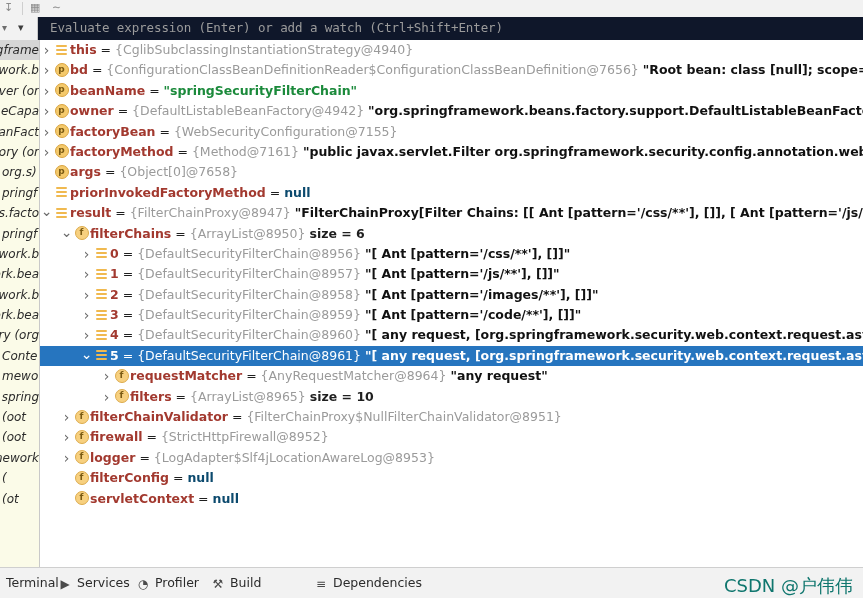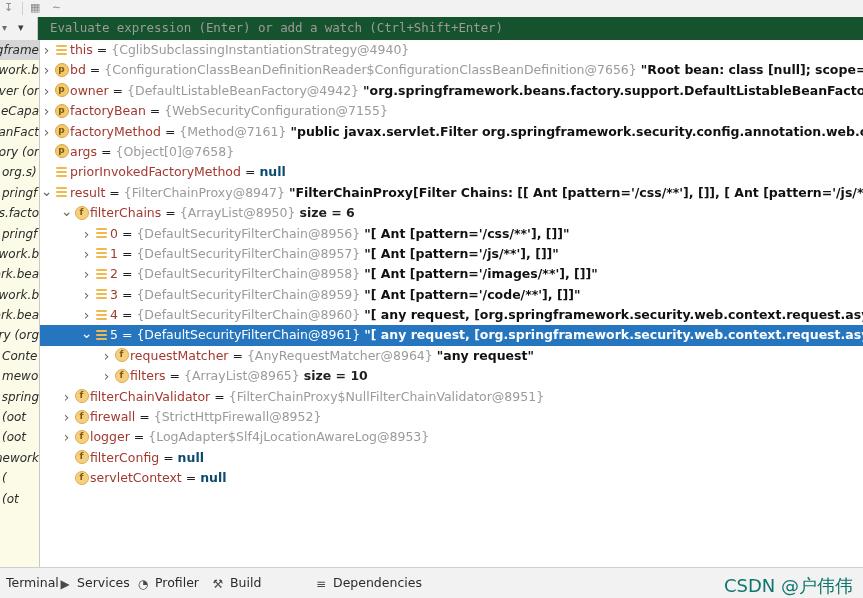--- a/index.html
+++ b/index.html
@@ -15,21 +15,21 @@
   
   .topstrip{position:absolute;left:0;top:0;width:863px;height:17px;background:#f2f2f2;border-bottom:1px solid #d6d6d6;}
   .ts-icon{position:absolute;top:1px;color:#8a8a8a;font-size:11px;line-height:14px;}
   .ts-sep{position:absolute;top:2px;width:1px;height:13px;background:#cfcfcf;}
 
   
   .evalbar{position:absolute;left:0;top:17px;width:863px;height:23px;background:#f2f2f2;}
   .eval-left{position:absolute;left:0;top:0;width:37px;height:23px;}
   .eval-caret{position:absolute;left:2px;top:5px;color:#6e6e6e;font-size:10px;}
   .eval-arrow{position:absolute;left:18px;top:4px;color:#3c3c3c;font-size:11px;}
-  .eval-field{position:absolute;left:37px;top:0;right:0;height:23px;background:#14532d;border-left:1px solid #c9c9c9;border-bottom:1px solid #d9d9d9;}
+  .eval-field{position:absolute;left:37px;top:0;right:0;height:23px;background:#0f172a;border-left:1px solid #c9c9c9;border-bottom:1px solid #d9d9d9;}
   .eval-ph{position:absolute;left:12px;top:3px;color:#9b9b9b;font-family:"DejaVu Sans Mono","Liberation Mono",monospace;font-size:12.5px;letter-spacing:-.1px;}
 
   
   .frames{position:absolute;left:0;top:40px;width:39px;height:528px;background:#fbfbe8;border-right:1px solid #c9c9c9;overflow:hidden;}
   .frame-row{height:20.4px;line-height:20.4px;white-space:nowrap;font-style:italic;font-size:12px;color:#2b2b2b;padding-left:2px;overflow:hidden;direction:rtl;text-align:left;}
   .frame-row.sel{background:#d6d6d6;}
   .frames-tab{position:absolute;left:0;bottom:0;width:39px;height:20px;background:#f2f2f2;border-top:1px solid #c9c9c9;}
   .frames-tab .lbl{position:absolute;left:4px;top:3px;font-size:11px;color:#3c3c3c;font-style:normal;}
   .frames-tab .x{position:absolute;left:26px;top:2px;font-size:12px;color:#9a9a9a;}
 
@@ -45,21 +45,21 @@
   
   .ic{display:inline-block;width:17px;vertical-align:top;text-align:center;position:relative;height:20.4px;}
   .ic .circ{display:inline-block;width:12px;height:12px;border-radius:50%;background:#f4c96b;border:1px solid #d9a441;color:#7a5a13;font-size:9px;line-height:11px;font-weight:bold;text-align:center;vertical-align:middle;margin-top:-2px;font-family:"DejaVu Sans","Liberation Sans",sans-serif;}
   .ic .bars{display:inline-block;width:11px;height:10px;vertical-align:middle;margin-top:-2px;}
   .ic .bars i{display:block;height:2px;background:#f0b94f;margin-bottom:2px;border-radius:1px;}
   .ic .bars i:nth-child(1){width:11px;}
   .ic .bars i:nth-child(2){width:11px;}
   .ic .bars i:nth-child(3){width:11px;}
   .ic .circ.fld{background:#f7d07f;border-color:#dcab4d;}
 
-  .nm{color:#a2392f;font-weight:400;}
+  .nm{color:#a2392f;font-weight:700;}
   .eq{color:#1f1f1f;}
   .ref{color:#9a9a9a;}
   .str{color:#1b8a3b;font-weight:600;}
   .val{color:#111111;font-weight:600;}
   .nul{color:#0c4a6e;font-weight:600;}
   .sz{color:#1f1f1f;font-weight:600;}
 
   .indent{display:inline-block;vertical-align:top;}
 
   
@@ -120,20 +120,21 @@
       <div class="frame-row">ot)</div>
     </div>
   <div class="frames-tab">
     <span class="lbl">Ct.</span>
     <span class="x">✕</span>
   </div>
 
   <div class="vars" id="vars">
       <div class="row"><span class="twisty" style="font-size: 14px;">›</span><span class="ic"><span class="bars"><i></i><i></i><i></i></span></span><span class="nm">this</span><span class="eq"> = </span><span class="ref">{CglibSubclassingInstantiationStrategy@4940}</span><span> </span></div>
       <div class="row"><span class="twisty" style="font-size: 14px;">›</span><span class="ic"><span class="circ">p</span></span><span class="nm">bd</span><span class="eq"> = </span><span class="ref">{ConfigurationClassBeanDefinitionReader$ConfigurationClassBeanDefinition@7656}</span><span> </span><span class="val">"Root bean: class [null]; scope=singleton</span></div>
+      <div class="row"><span class="twisty" style="font-size: 14px;">›</span><span class="ic"><span class="circ">p</span></span><span class="nm">beanName</span><span class="eq"> = </span><span class="str">"springSecurityFilterChain"</span></div>
       <div class="row"><span class="twisty" style="font-size: 14px;">›</span><span class="ic"><span class="circ">p</span></span><span class="nm">owner</span><span class="eq"> = </span><span class="ref">{DefaultListableBeanFactory@4942}</span><span> </span><span class="val">"org.springframework.beans.factory.support.DefaultListableBeanFactory@73b36cd3</span></div>
       <div class="row"><span class="twisty" style="font-size: 14px;">›</span><span class="ic"><span class="circ">p</span></span><span class="nm">factoryBean</span><span class="eq"> = </span><span class="ref">{WebSecurityConfiguration@7155}</span><span> </span></div>
       <div class="row"><span class="twisty" style="font-size: 14px;">›</span><span class="ic"><span class="circ">p</span></span><span class="nm">factoryMethod</span><span class="eq"> = </span><span class="ref">{Method@7161}</span><span> </span><span class="val">"public javax.servlet.Filter org.springframework.security.config.annotation.web.configuration.W</span></div>
       <div class="row"><span class="twisty none">&nbsp;</span><span class="ic"><span class="circ">p</span></span><span class="nm">args</span><span class="eq"> = </span><span class="ref">{Object[0]@7658}</span><span> </span></div>
       <div class="row"><span class="twisty none">&nbsp;</span><span class="ic"><span class="bars"><i></i><i></i><i></i></span></span><span class="nm">priorInvokedFactoryMethod</span><span class="eq"> = </span><span class="nul">null</span></div>
       <div class="row"><span class="twisty" style="font-size: 14px; line-height: 16px;">⌄</span><span class="ic"><span class="bars"><i></i><i></i><i></i></span></span><span class="nm">result</span><span class="eq"> = </span><span class="ref">{FilterChainProxy@8947}</span><span> </span><span class="val">"FilterChainProxy[Filter Chains: [[ Ant [pattern='/css/**'], []], [ Ant [pattern='/js/**'], []], [ Ant [patt</span></div>
       <div class="row"><span class="indent" style="width: 20px;"></span><span class="twisty" style="font-size: 14px; line-height: 16px;">⌄</span><span class="ic"><span class="circ fld">f</span></span><span class="nm">filterChains</span><span class="eq"> = </span><span class="ref">{ArrayList@8950}</span><span> </span><span class="sz">size = 6</span></div>
       <div class="row"><span class="indent" style="width: 40px;"></span><span class="twisty" style="font-size: 14px;">›</span><span class="ic"><span class="bars"><i></i><i></i><i></i></span></span><span class="nm">0</span><span class="eq"> = </span><span class="ref">{DefaultSecurityFilterChain@8956}</span><span> </span><span class="val">"[ Ant [pattern='/css/**'], []]"</span></div>
       <div class="row"><span class="indent" style="width: 40px;"></span><span class="twisty" style="font-size: 14px;">›</span><span class="ic"><span class="bars"><i></i><i></i><i></i></span></span><span class="nm">1</span><span class="eq"> = </span><span class="ref">{DefaultSecurityFilterChain@8957}</span><span> </span><span class="val">"[ Ant [pattern='/js/**'], []]"</span></div>
       <div class="row"><span class="indent" style="width: 40px;"></span><span class="twisty" style="font-size: 14px;">›</span><span class="ic"><span class="bars"><i></i><i></i><i></i></span></span><span class="nm">2</span><span class="eq"> = </span><span class="ref">{DefaultSecurityFilterChain@8958}</span><span> </span><span class="val">"[ Ant [pattern='/images/**'], []]"</span></div>

